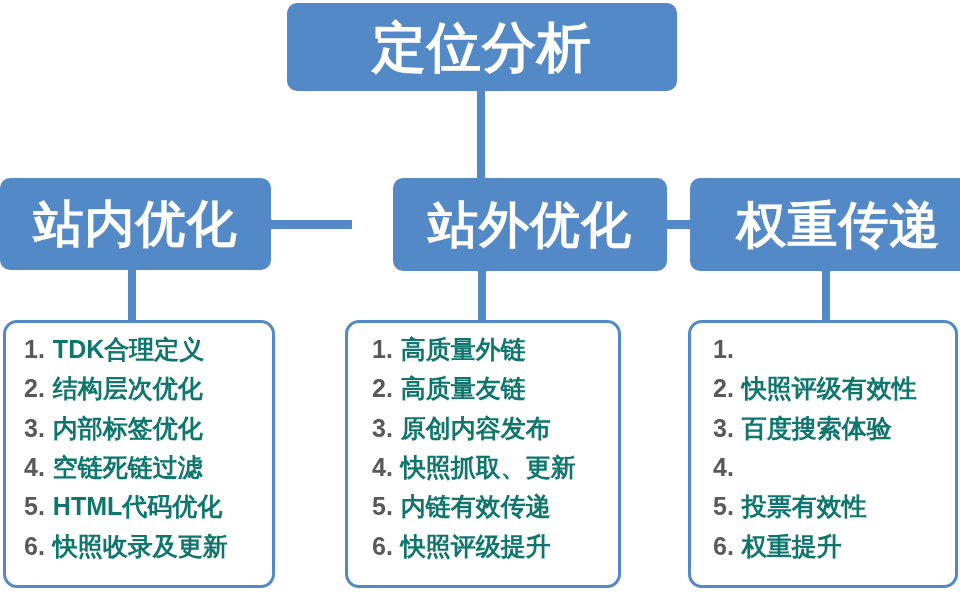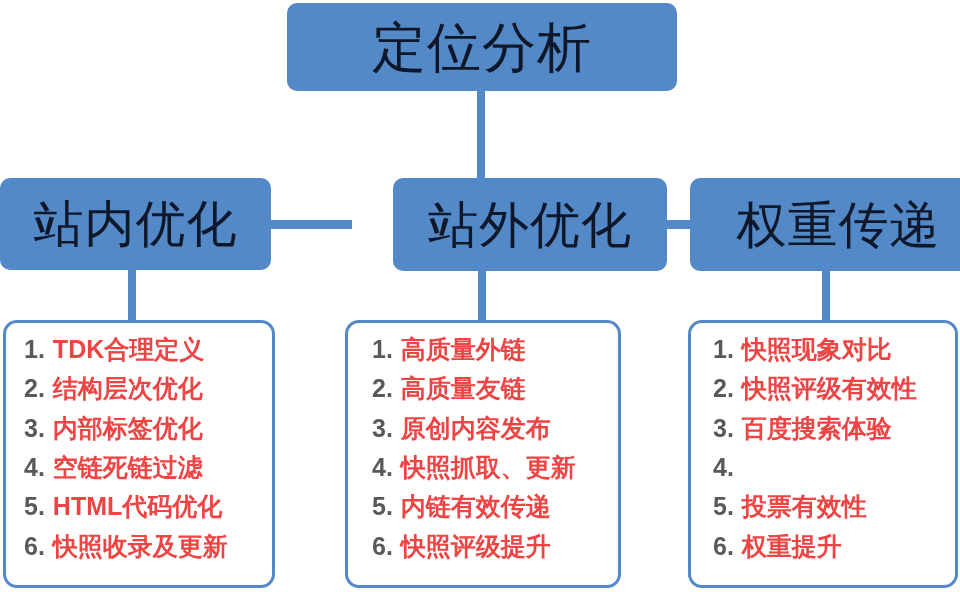--- a/index.html
+++ b/index.html
@@ -27,22 +27,22 @@
   .node-box {
     position: absolute;
     background: #5489c7;
     border-radius: 10px;
     display: flex;
     align-items: center;
     justify-content: center;
     box-sizing: border-box;
   }
   .node-label {
-    color: #0f172a;
-    font-weight: 400;
+    color: #ffffff;
+    font-weight: 700;
     letter-spacing: 1px;
     white-space: nowrap;
     line-height: 1;
   }
 
   #node-root {
     left: 287px;
     top: 3px;
     width: 390px;
     height: 88px;
@@ -111,21 +111,21 @@
   #list-weight  .list-row { padding-left: 22px; }
 
   .row-num {
     color: #595959;
     font-weight: bold;
     font-size: 25px;
     margin-right: 8px;
     line-height: 1;
   }
   .row-text {
-    color: #ef4444;
+    color: #0f766e;
     font-weight: bold;
     font-size: 25px;
     line-height: 1;
     letter-spacing: 0px;
   }
 </style>
 </head>
 <body>
 
 <div id="canvas">
@@ -201,21 +201,20 @@
     </div>
     <div class="list-row">
       <span class="row-num">6.</span>
       <span class="row-text">快照评级提升</span>
     </div>
   </div>
 
   <div class="list-box" id="list-weight">
     <div class="list-row">
       <span class="row-num">1.</span>
-      <span class="row-text">快照现象对比</span>
     </div>
     <div class="list-row">
       <span class="row-num">2.</span>
       <span class="row-text">快照评级有效性</span>
     </div>
     <div class="list-row">
       <span class="row-num">3.</span>
       <span class="row-text">百度搜索体验</span>
     </div>
     <div class="list-row">

